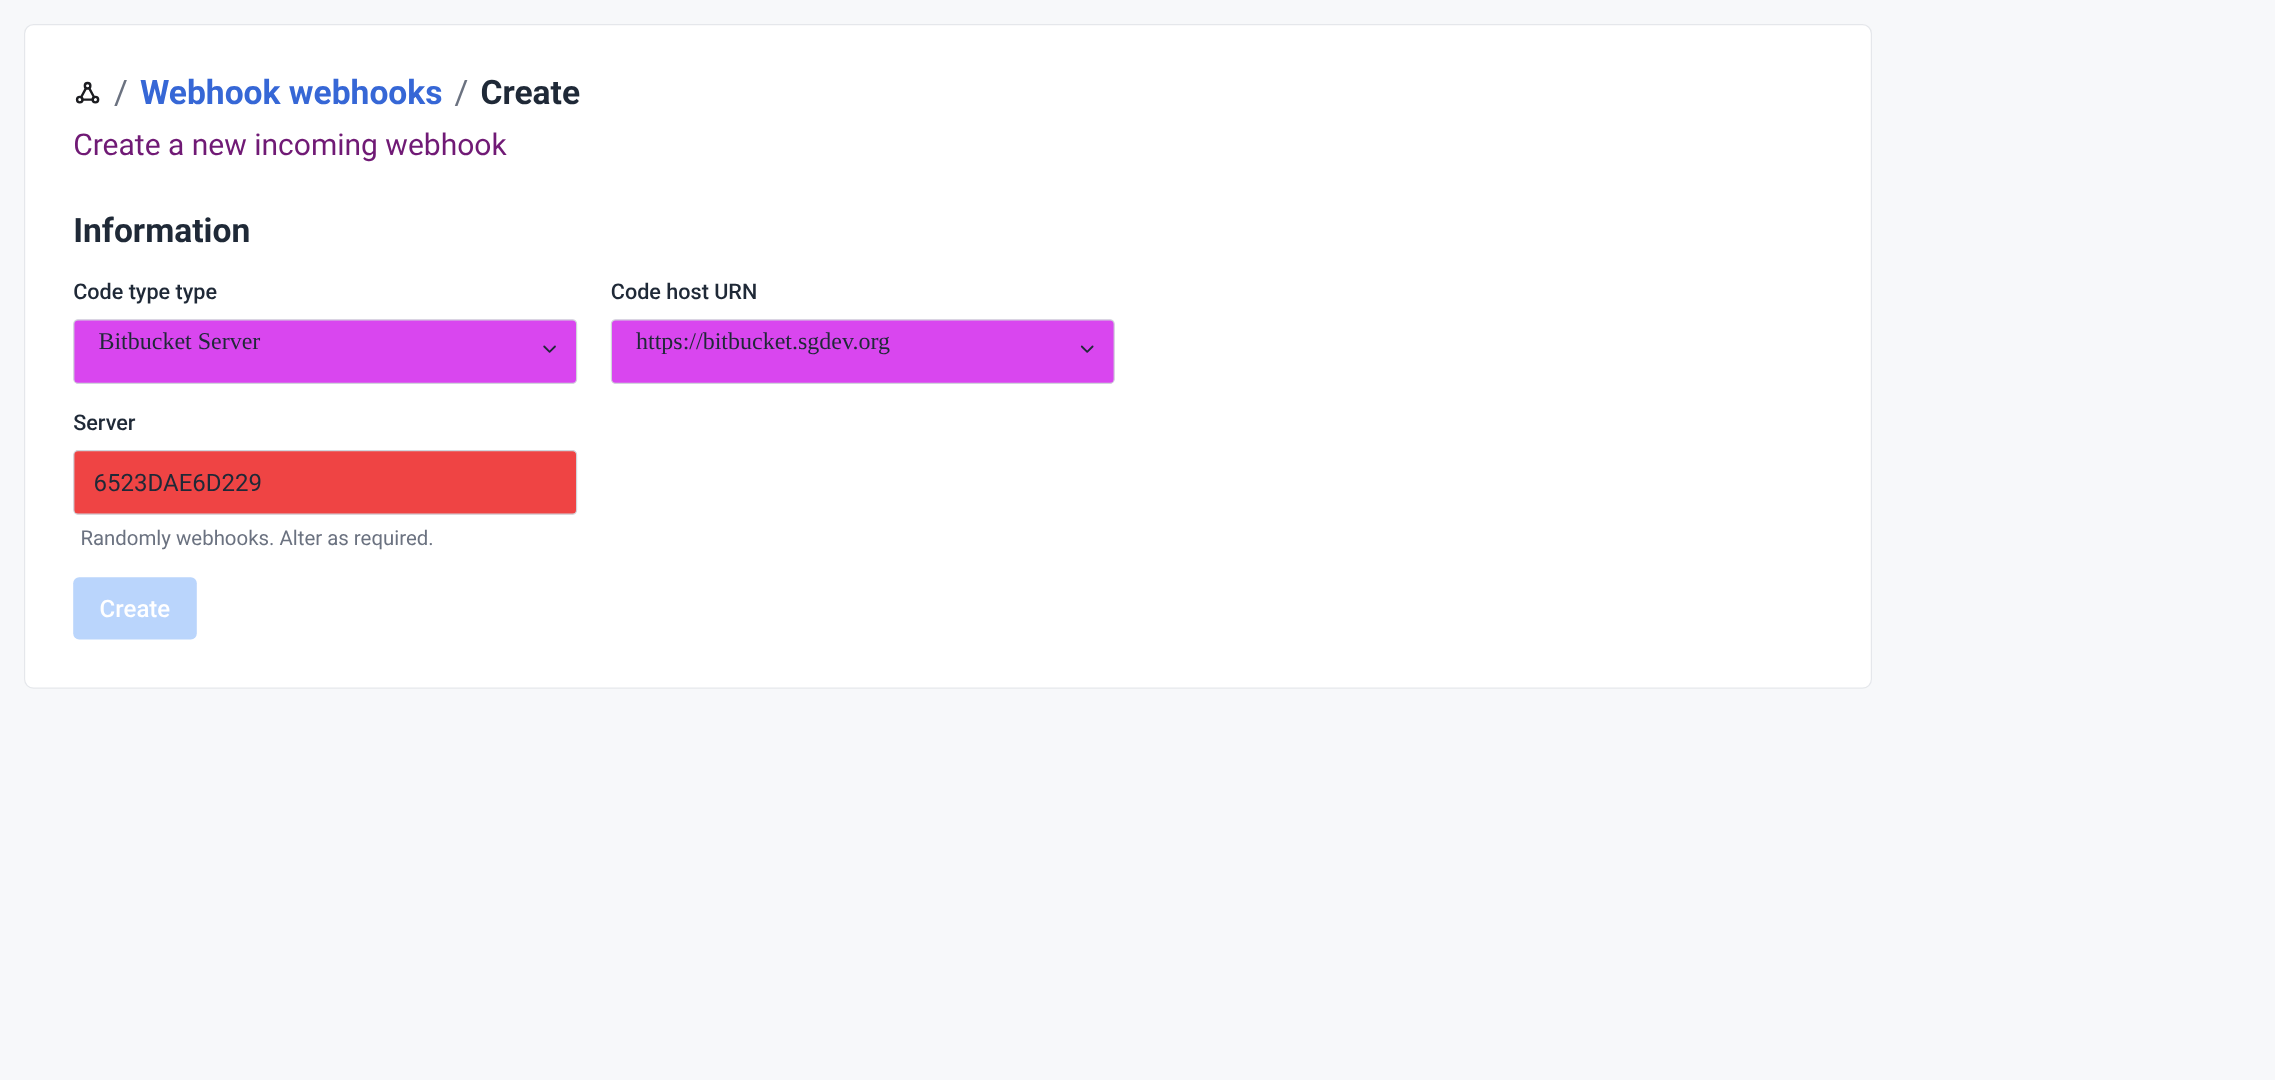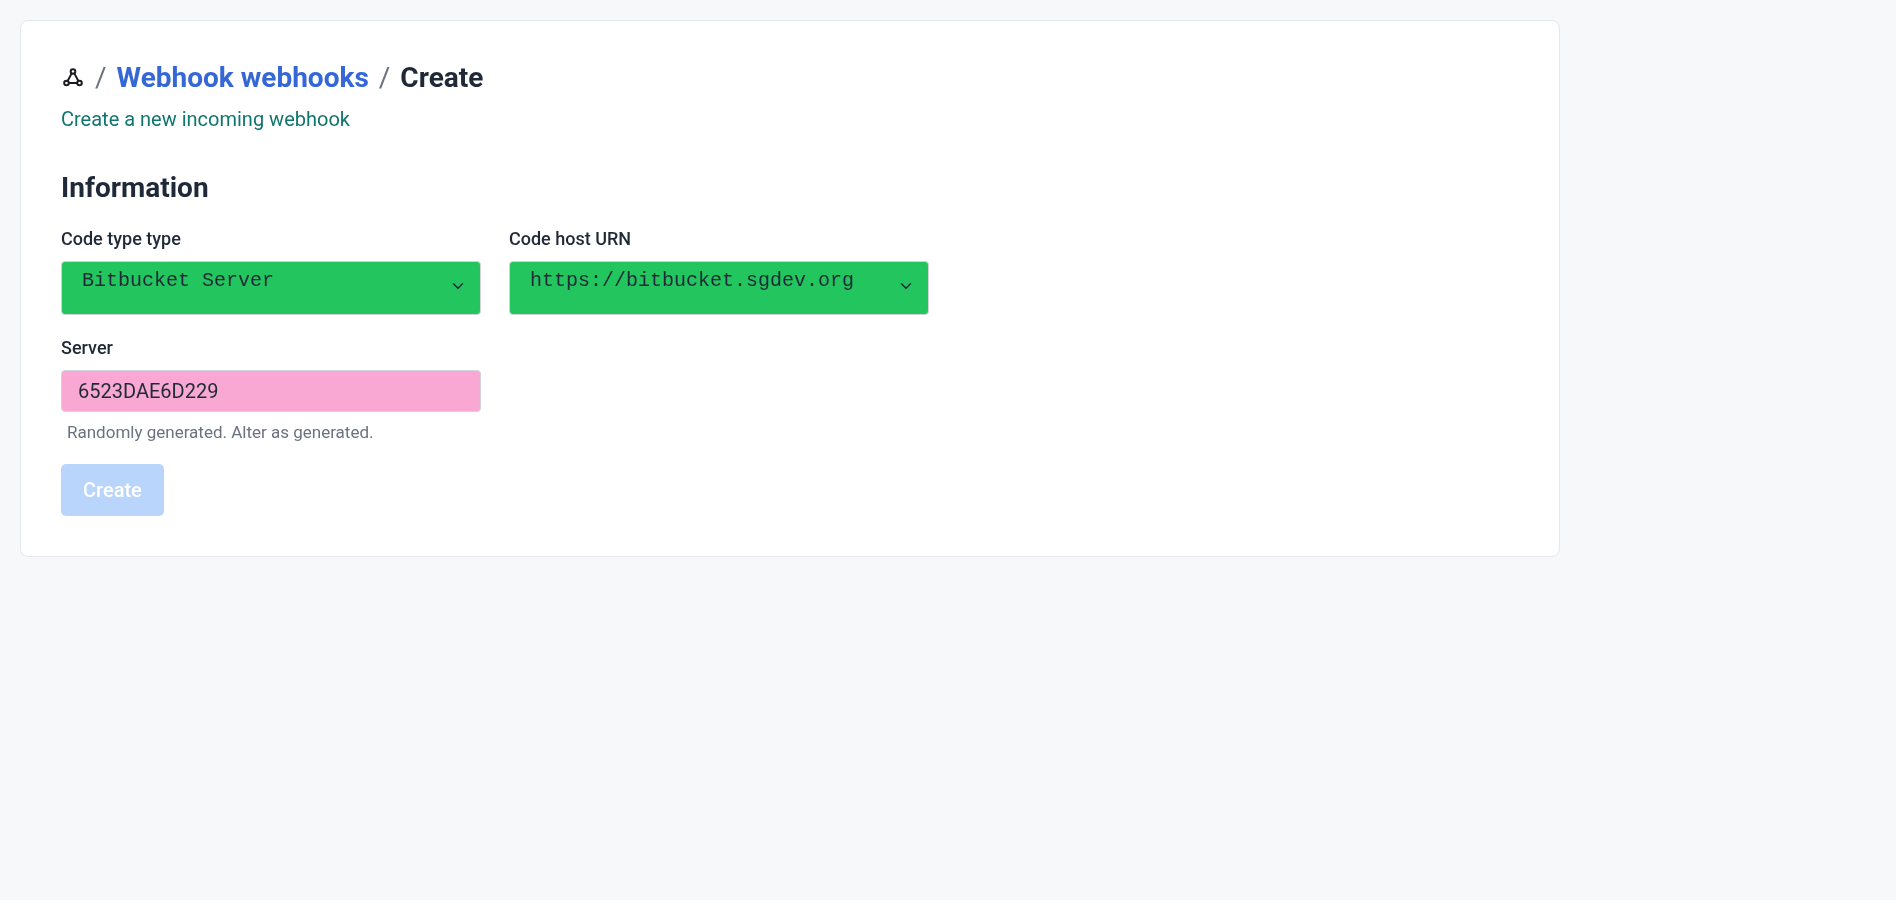--- a/index.html
+++ b/index.html
@@ -41,22 +41,22 @@
     .breadcrumb a {
       color: #3667d6;
       text-decoration: none;
       font-weight: 700;
     }
     .breadcrumb .current {
       color: #1f2937;
       font-weight: 700;
     }
     .subtitle {
-      font-size: 20px;
-      color: #0f766e;
+      font-size: 25px;
+      color: #701a75;
       margin-bottom: 21px;
       font-weight: 400;
     }
     .section-heading {
       font-size: 28px;
       font-weight: 700;
       color: #1f2937;
       margin-bottom: 24px;
       margin-top: 40px;
     }
@@ -70,43 +70,43 @@
     }
     .form-label {
       display: block;
       font-size: 18px;
       font-weight: 500;
       color: #1f2937;
       margin-bottom: 12px;
     }
     .text-input {
       width: 420px;
-      height: 42px;
+      height: 54px;
       border: 1px solid #d1d5db;
       border-radius: 4px;
       padding: 0 16px;
       font-size: 20px;
       font-family: inherit;
       color: #1f2937;
-      background: #f9a8d4;
+      background: #ef4444;
     }
     .select-wrap {
       position: relative;
       width: 420px;
     }
     .select-input {
       width: 100%;
       height: 54px;
       border: 1px solid #d1d5db;
       border-radius: 4px;
       padding: 0 42px 15px 20px;
       font-size: 20px;
-      font-family: Liberation Mono, monospace;
-      color: #1f2937;
-      background: #22c55e;
+      font-family: Liberation Serif, serif;
+      color: #1f2937;
+      background: #d946ef;
       appearance: none;
       -webkit-appearance: none;
       cursor: pointer;
     }
     .chevron {
       position: absolute;
       right: 14px;
       top: 50%;
       transform: translateY(-50%);
       pointer-events: none;
@@ -184,18 +184,18 @@
               <polyline points="6 9 12 15 18 9"></polyline>
             </svg>
         </span>
       </div>
     </div>
   </div>
 
   <div class="form-group">
     <label class="form-label">Server</label>
     <input type="text" class="text-input" value="6523DAE6D229" style="">
-    <div class="help-text">Randomly generated. Alter as generated.</div>
+    <div class="help-text">Randomly webhooks. Alter as required.</div>
   </div>
 
   <button class="create-button">Create</button>
 
 </div>
 
 </body></html>

